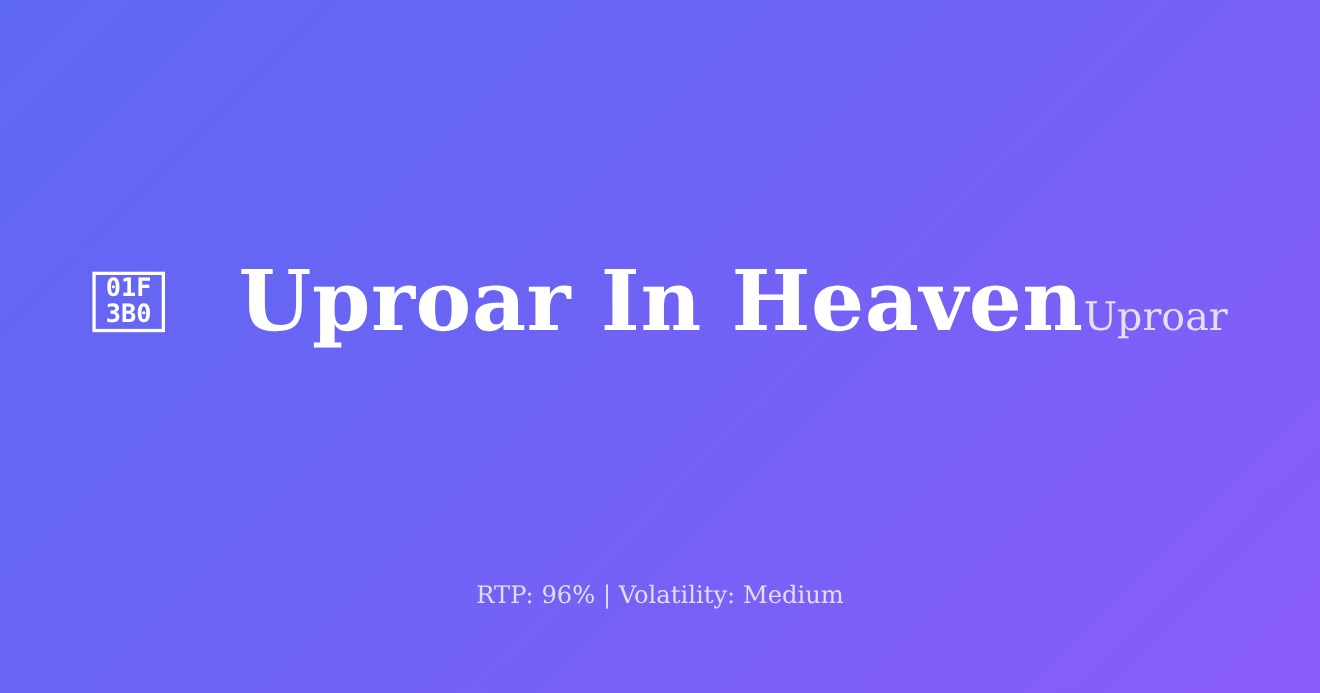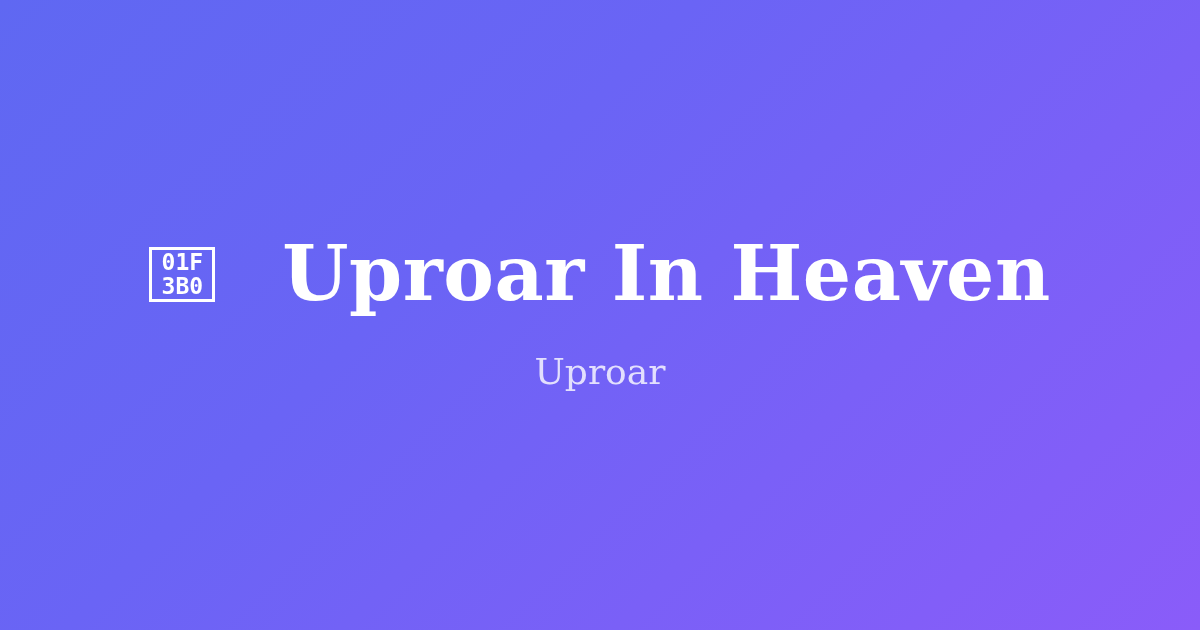--- a/index.html
+++ b/index.html
@@ -27,21 +27,21 @@
     overflow: hidden;
   }
 
   
   .hero {
     position: absolute;
     left: 0;
     right: 0;
     top: 228px;
     display: flex;
-    flex-direction: column;
+    flex-direction: row;
     align-items: center;
     justify-content: center;
   }
 
   .title-row {
     display: flex;
     flex-direction: row;
     align-items: center;
     justify-content: center;
     gap: 28px;
@@ -123,14 +123,15 @@
       </span>
 
       <h1 class="og-title">Uproar In Heaven</h1>
 
     </div>
 
     <div class="og-subtitle">Uproar</div>
 
   </div>
 
+  <div class="og-meta">RTP: 96% | Volatility: Medium</div>
 
 </div>
 
 </body></html>

